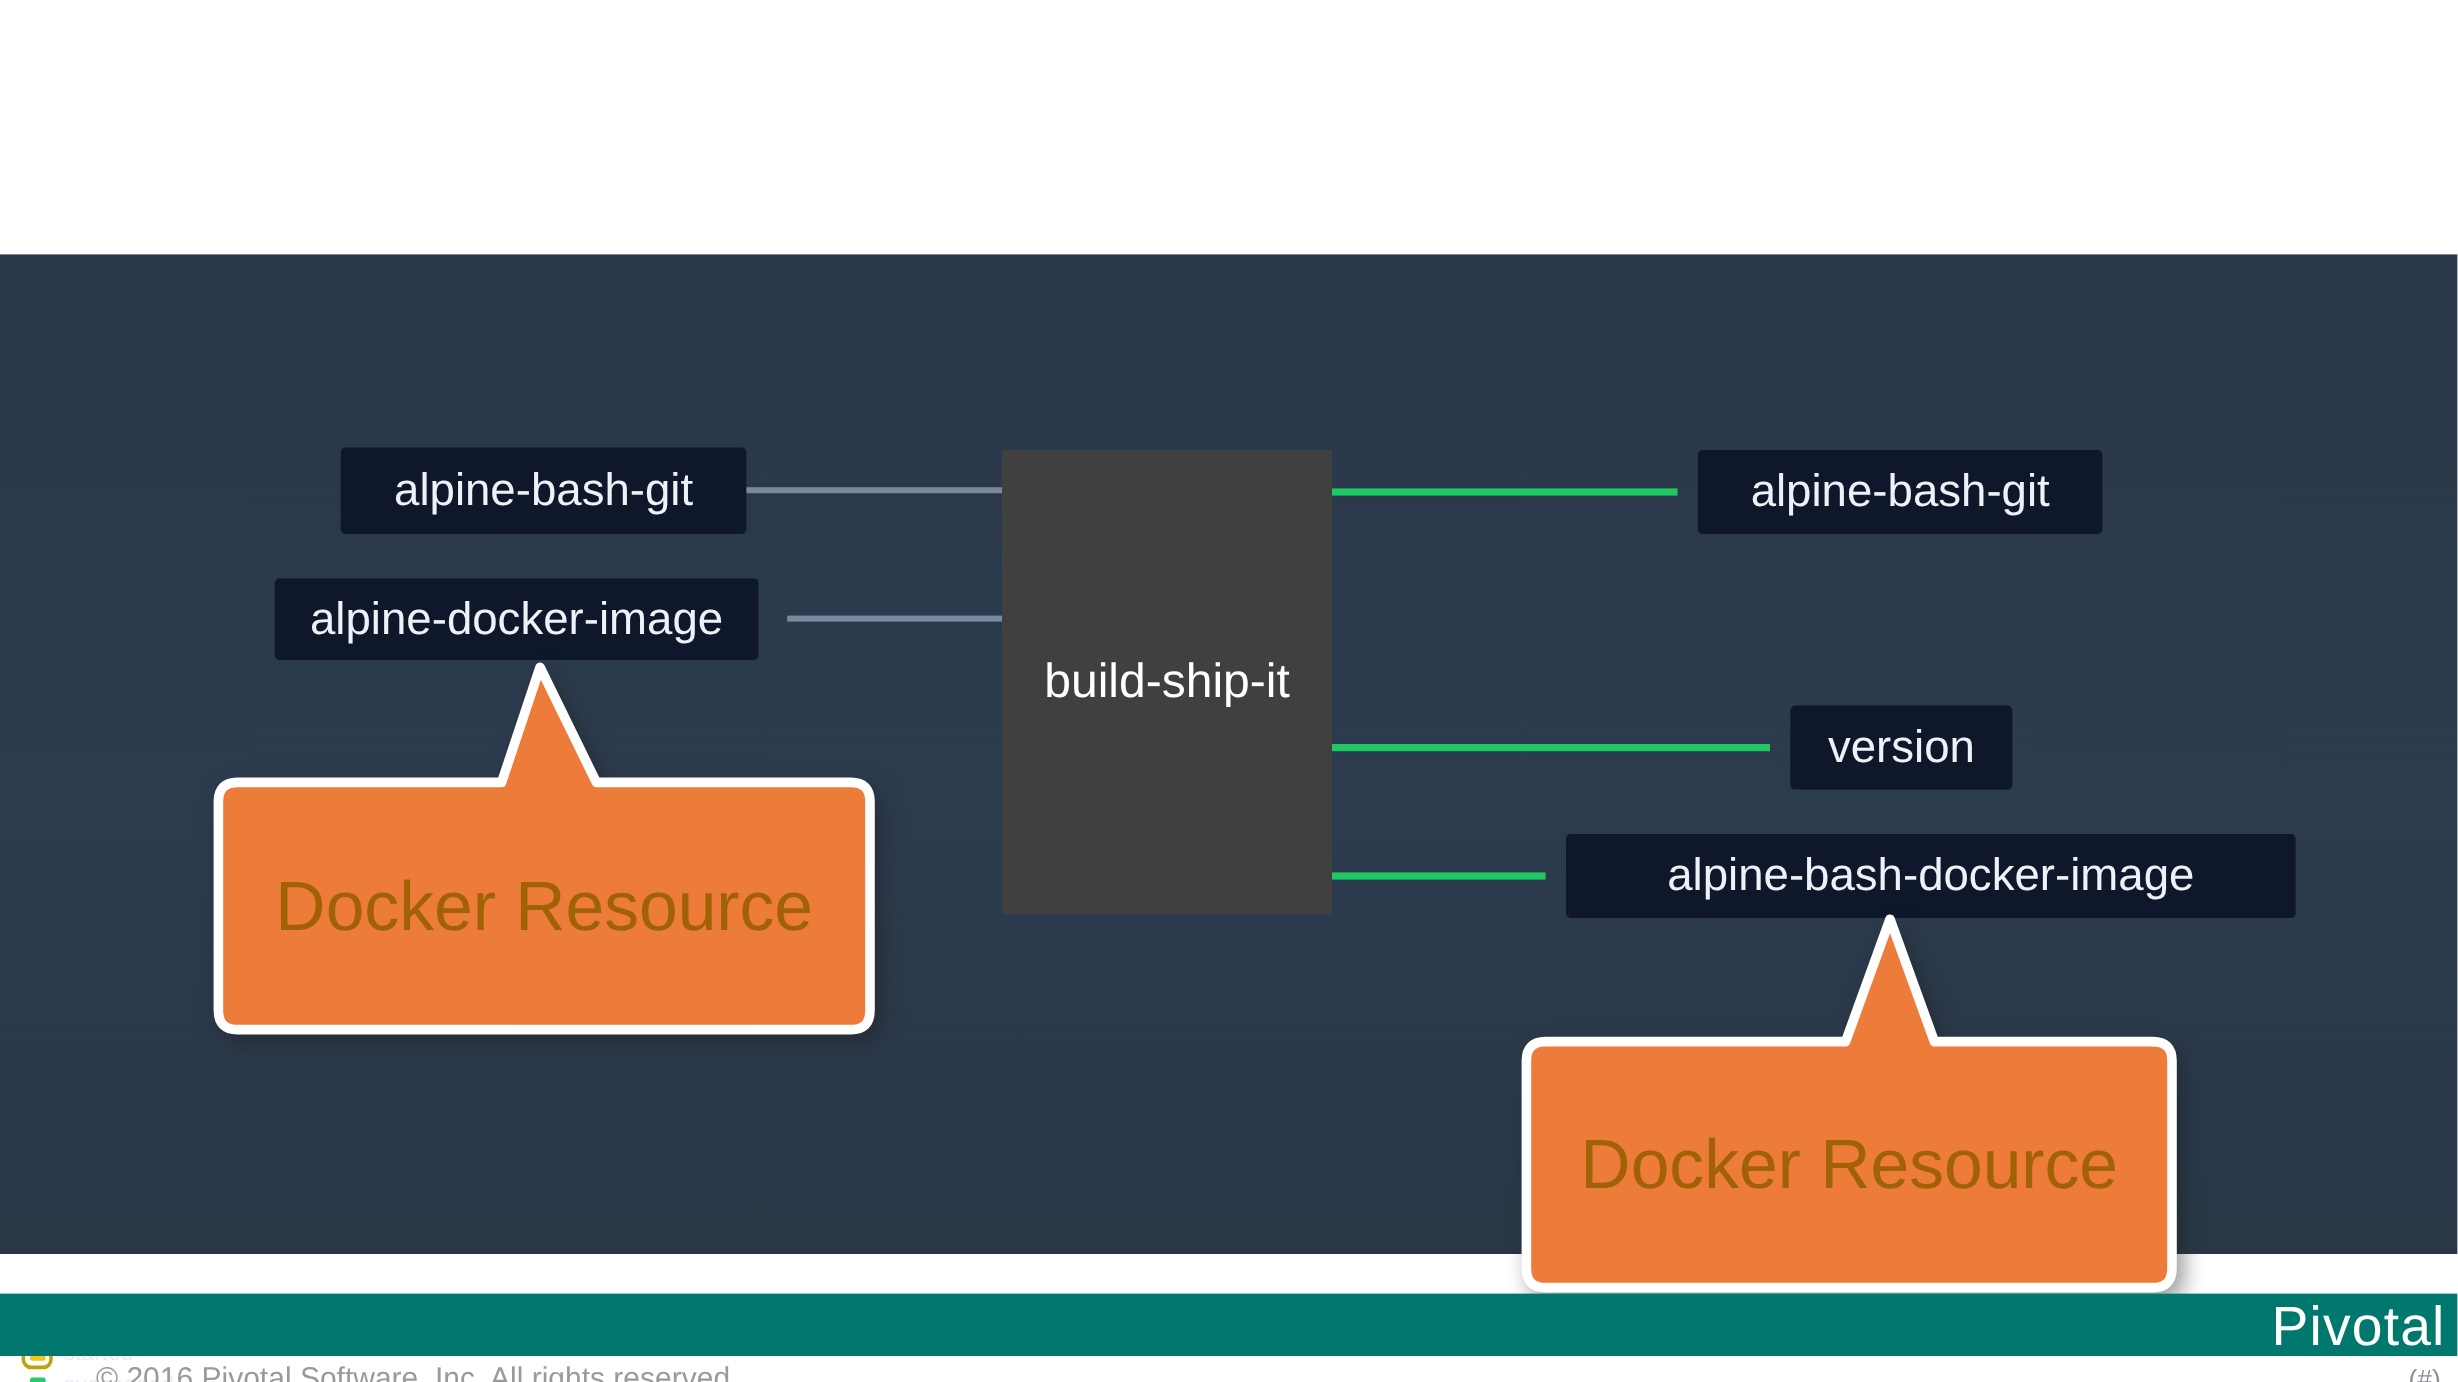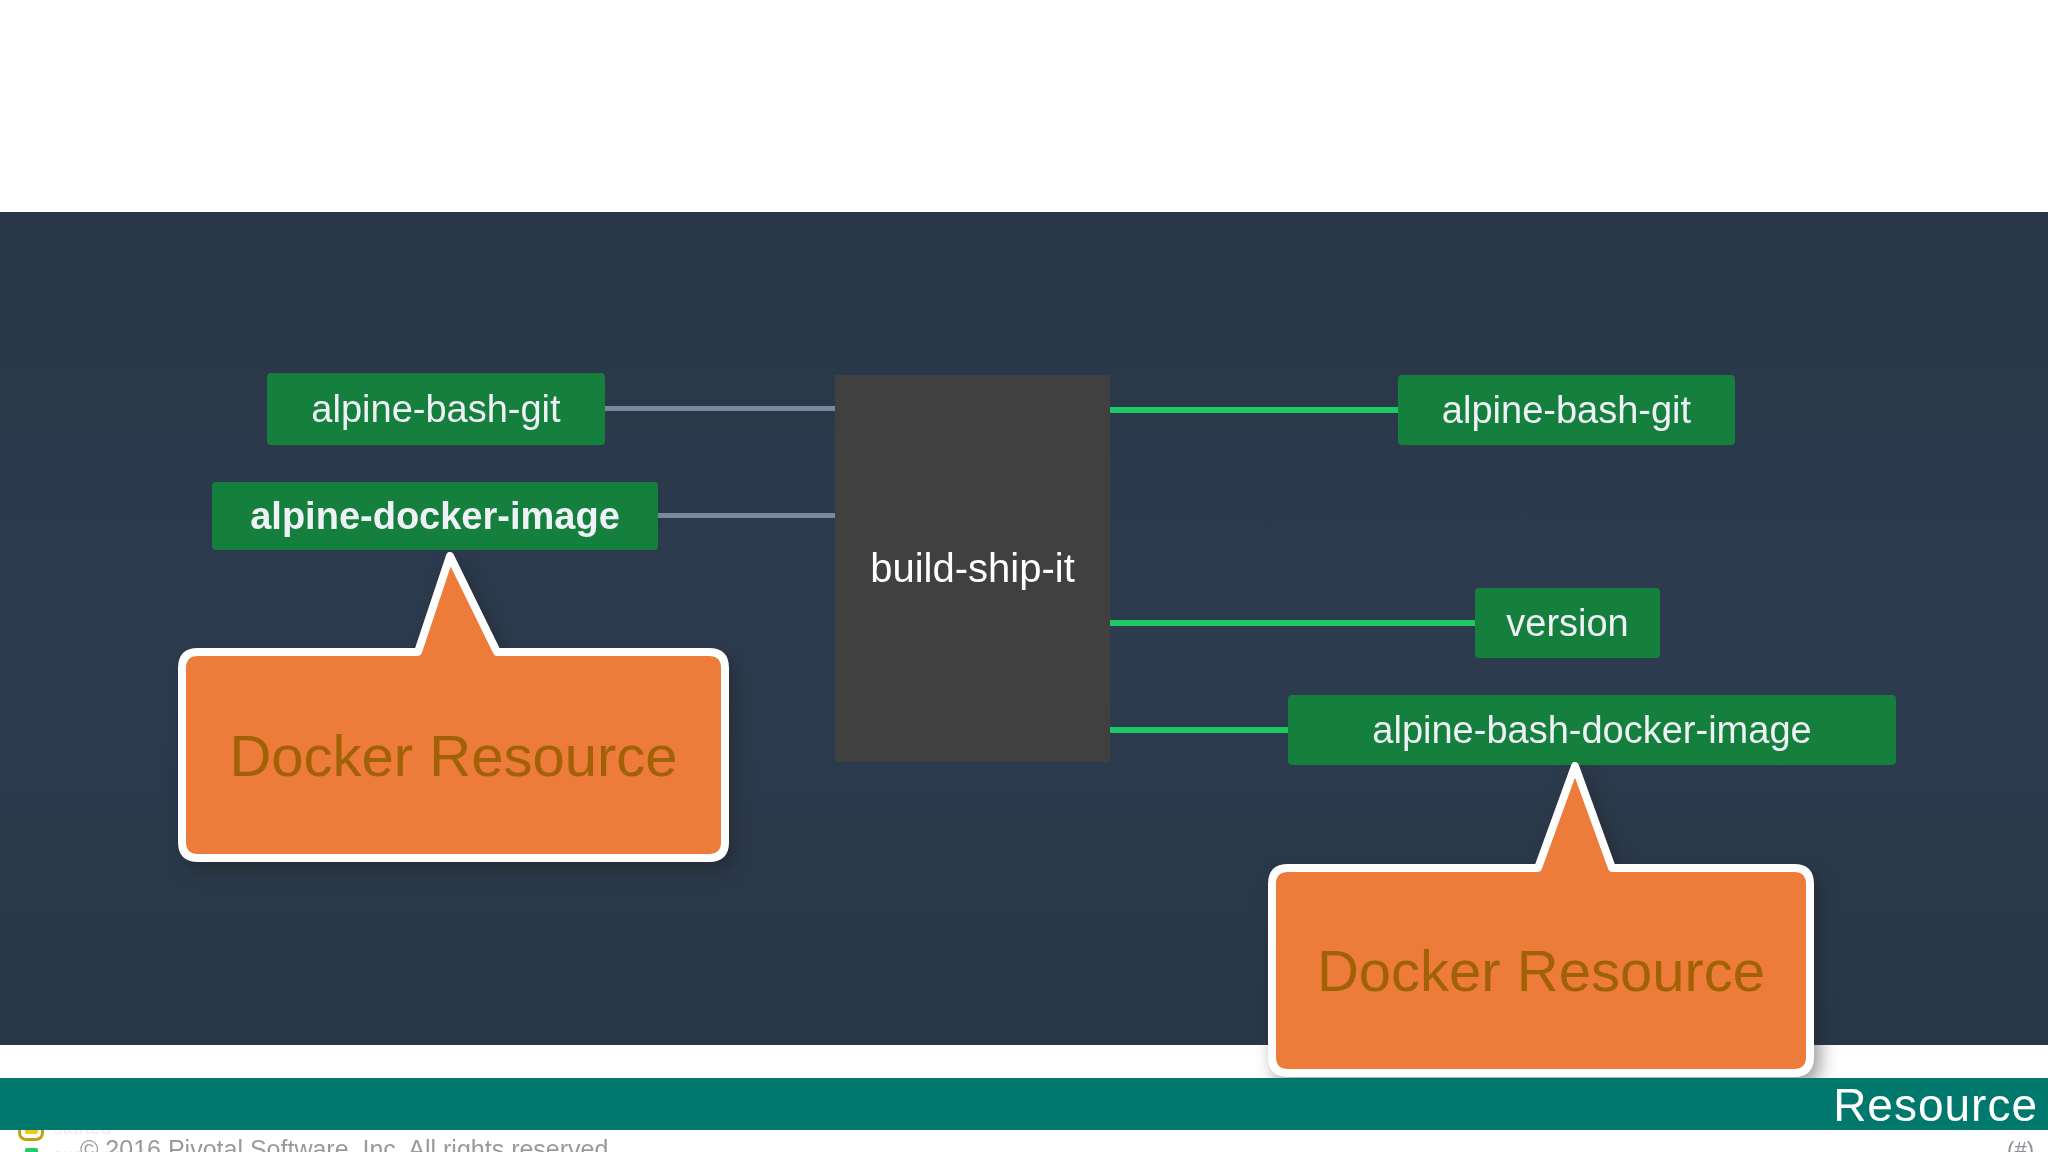--- a/index.html
+++ b/index.html
@@ -9,35 +9,35 @@
   }
   
   .dark-area{position:absolute;left:0;top:212px;width:2048px;height:833px;
     background:linear-gradient(180deg,#293748 0%,#2c3b4e 55%,#293747 100%);}
   .teal-bar{position:absolute;left:0;top:1078px;width:2048px;height:52px;background:#00786d;}
   .brand{position:absolute;right:10px;top:1078px;height:52px;line-height:54px;
     color:#ffffff;font-size:46px;letter-spacing:1px;}
   .copyright{position:absolute;left:80px;top:1135px;font-size:25px;color:#9a9a9a;white-space:nowrap;}
   .slide-number{position:absolute;right:14px;top:1137px;font-size:22px;color:#8a8f95;}
   
-  .res-label{position:absolute;background:#15803d;color:#eef1f5;border-radius:4px;
-    display:flex;align-items:center;justify-content:center;font-size:38px;}
+  .res-label{position:absolute;background:#0f172a;color:#eef1f5;border-radius:4px;
+    display:flex;align-items:center;justify-content:center;font-size:38px;margin-left:17px;}
   .job-box{position:absolute;left:835px;top:375px;width:275px;height:387px;
     background:#404040;color:#ffffff;display:flex;align-items:center;justify-content:center;
     font-size:40px;}
   .line{position:absolute;}
   .line.gray{background:#7b899e;height:5px;}
   .line.green{background:#1ec863;height:6px;}
   .line-in-1{left:603px;top:406px;width:232px;}
   .line-in-2{left:656px;top:513px;width:179px;}
   .line-out-1{left:1110px;top:407px;width:288px;}
   .line-out-2{left:1110px;top:620px;width:365px;}
   .line-out-3{left:1110px;top:727px;width:178px;}
   .lbl-in-1{left:267px;top:373px;width:338px;height:72px;}
-  .lbl-in-2{left:212px;top:482px;width:446px;height:68px;font-weight:bold;}
+  .lbl-in-2{left:212px;top:482px;width:403px;height:68px;}
   .lbl-out-1{left:1398px;top:375px;width:337px;height:70px;}
   .lbl-out-2{left:1475px;top:588px;width:185px;height:70px;}
   .lbl-out-3{left:1288px;top:695px;width:608px;height:70px;text-align:center;}
   
   .legend{position:absolute;left:18px;top:875px;display:flex;flex-direction:column;}
   .legend-row{display:flex;align-items:center;height:27px;}
   .ring{width:26px;height:26px;box-sizing:border-box;border:3px solid transparent;
     border-radius:8px;display:flex;align-items:center;justify-content:center;flex:0 0 26px;}
   .sq{width:13px;height:13px;border-radius:2px;}
   .legend-label{margin-left:9px;color:#e9edf2;font-size:19px;}
@@ -98,15 +98,15 @@
   <path d="M26 104 H246 L278 8 L325 104 H537 Q553 104 553 120 V294 Q553 310 537 310 H26 Q10 310 10 294 V120 Q10 104 26 104 Z" fill="#ed7b3a" stroke="#ffffff" stroke-width="8" stroke-linejoin="round"></path>
 </svg>
 <div class="callout-text callout-text-left">Docker Resource</div>
 
 <svg class="callout-svg callout-right" width="580" height="330" viewBox="0 0 580 330">
   <path d="M26 110 H276 L313 8 L350 110 H532 Q548 110 548 126 V299 Q548 315 532 315 H26 Q10 315 10 299 V126 Q10 110 26 110 Z" fill="#ed7b3a" stroke="#ffffff" stroke-width="8" stroke-linejoin="round"></path>
 </svg>
 <div class="callout-text callout-text-right">Docker Resource</div>
 
 <div class="teal-bar"></div>
-<div class="brand">Resource</div>
+<div class="brand">Pivotal</div>
 <div class="copyright">© 2016 Pivotal Software, Inc.  All rights reserved.</div>
 <div class="slide-number">(#)</div>
 
 </body></html>

